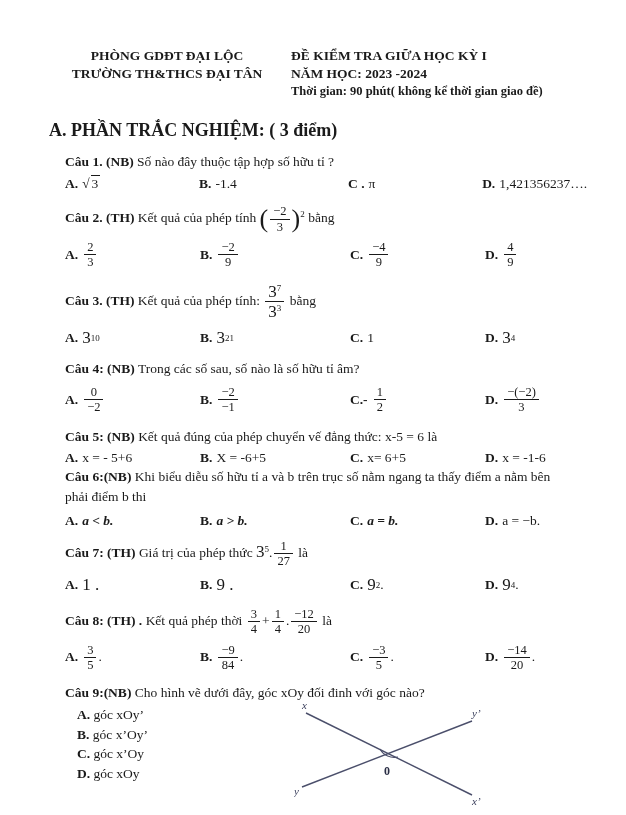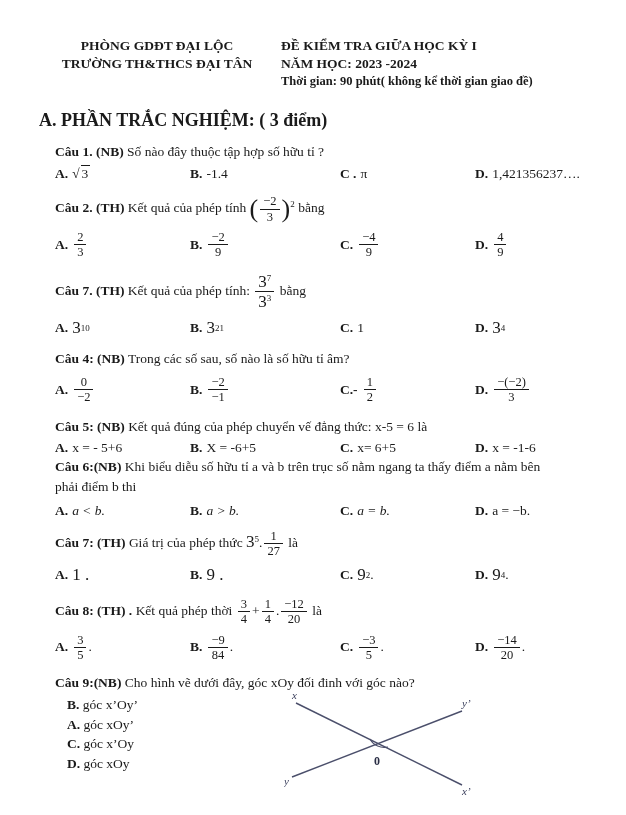--- a/index.html
+++ b/index.html
@@ -11,21 +11,21 @@
     width: 626px;
     height: 815px;
     font-family: "Liberation Serif", serif;
     color: #1a1a1a;
     position: relative;
     overflow: hidden;
   }
   .page {
     width: 626px;
     height: 815px;
-    padding: 7px;
+    padding: 17px;
     box-sizing: border-box;
     position: relative;
   }
 
   
   .header {
     display: flex;
     padding: 30px 20px 0 20px;
     box-sizing: border-box;
   }
@@ -143,21 +143,21 @@
     line-height: 1.45;
     font-size: 13.5px;
   }
   .fig-answers div { white-space: nowrap; }
   .fig-answers .lbl { font-weight: bold; }
   svg.figure {
     position: absolute;
     left: 255px;
     top: -6px;
   }
-  .italic { font-style: italic; }
+  .italic { font-style: italic; font-weight: bold; }
 </style>
 </head>
 <body>
 
 <div class="page">
 
   <div class="header">
     <div class="header-left">
       <div>PHÒNG GDĐT ĐẠI LỘC</div>
       <div>TRƯỜNG TH&amp;THCS ĐẠI TÂN</div>
@@ -230,21 +230,21 @@
       <div class="ans">
         <span class="lbl">D.</span>
         <span class="frac">
             <span class="num">4</span>
             <span class="den">9</span>
           </span>
       </div>
     </div>
 
     <div class="q">
-      <span class="q-label">Câu 7. (TH)</span>
+      <span class="q-label">Câu 3. (TH)</span>
       <span>Kết quả của phép tính:</span>
       <span class="frac" style="font-size:15px;">
         <span class="num"><span class="big-num">3</span><span class="sup">7</span></span>
         <span class="den"><span class="big-num">3</span><span class="sup">3</span></span>
       </span>
       <span>bằng</span>
     </div>
     <div class="answers big">
       <div class="ans w-a">
         <span class="lbl">A.</span>
@@ -418,22 +418,22 @@
           <span>.</span>
       </div>
     </div>
 
     <div class="q">
       <span class="q-label">Câu 9:(NB)</span>
       <span>Cho hình vẽ dưới đây, góc xOy đối đinh với góc nào?</span>
     </div>
     <div class="figure-block">
       <div class="fig-answers">
+        <div><span class="lbl">A.</span> <span>góc xOy’</span></div>
         <div><span class="lbl">B.</span> <span>góc x’Oy’</span></div>
-        <div><span class="lbl">A.</span> <span>góc xOy’</span></div>
         <div><span class="lbl">C.</span> <span>góc x’Oy</span></div>
         <div><span class="lbl">D.</span> <span>góc xOy</span></div>
       </div>
 
       <svg class="figure" width="190" height="110" viewBox="0 0 190 110">
 
         <line x1="12" y1="14" x2="178" y2="96" stroke="#4b4f6b" stroke-width="1.4"></line>
 
         <line x1="178" y1="22" x2="8" y2="88" stroke="#4b4f6b" stroke-width="1.4"></line>
 

